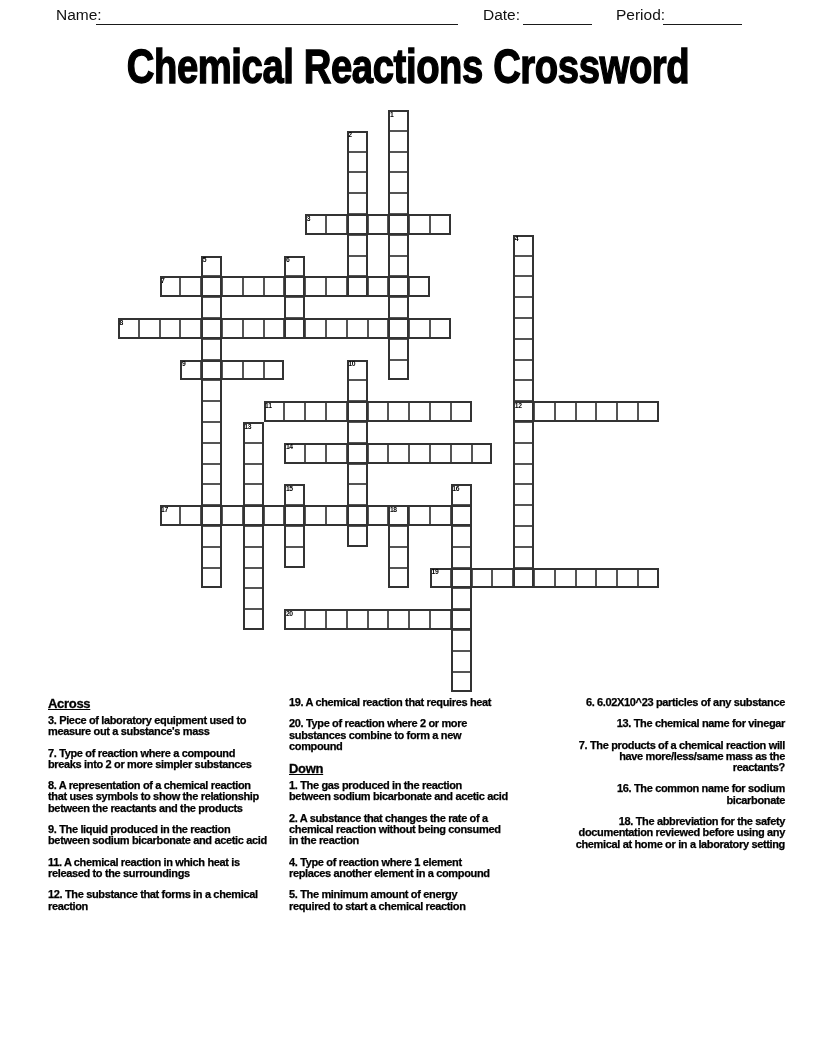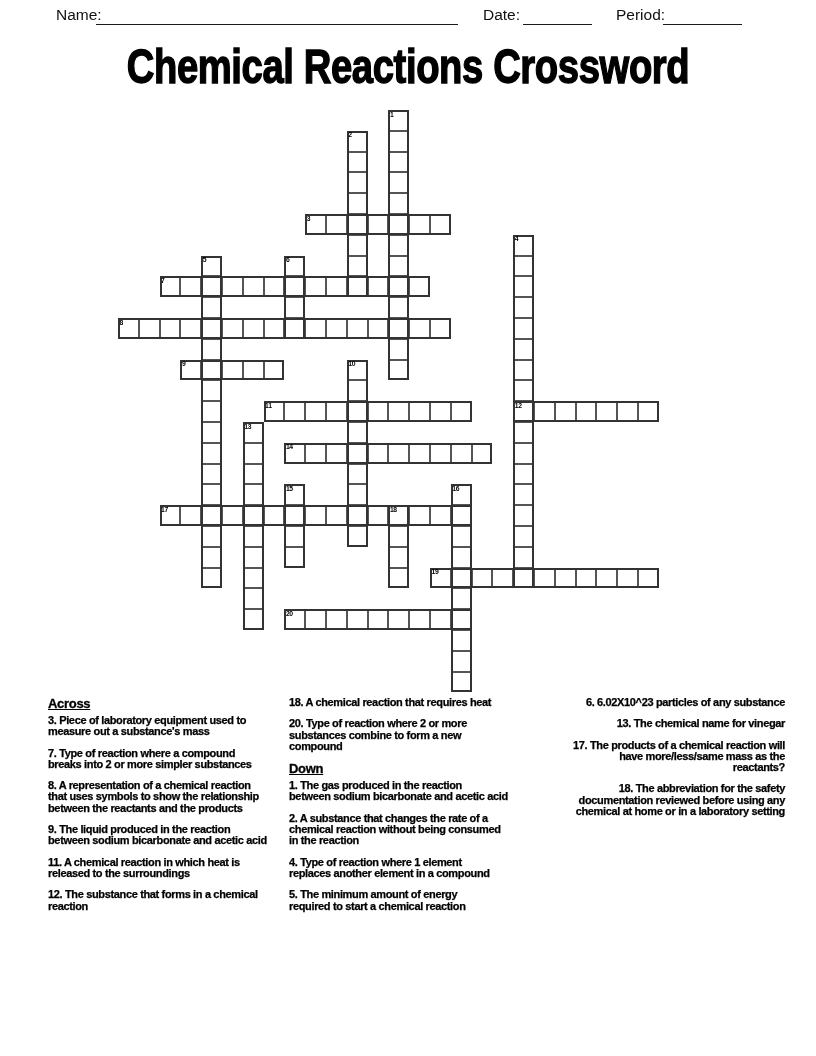--- a/index.html
+++ b/index.html
@@ -283,37 +283,39 @@
 that uses symbols to show the relationship
 between the reactants and the products</p>
     <p class="clue">9. The liquid produced in the reaction
 between sodium bicarbonate and acetic acid</p>
     <p class="clue">11. A chemical reaction in which heat is
 released to the surroundings</p>
     <p class="clue">12. The substance that forms in a chemical
 reaction</p>
   </div>
 <div class="clue-col" id="clue-col-2" style="left:289px;">
-    <p class="clue">18. A chemical reaction that requires heat</p>
+    <p class="clue">19. A chemical reaction that requires heat</p>
     <p class="clue">20. Type of reaction where 2 or more
 substances combine to form a new
 compound</p>
     <div class="clue-heading">Down</div>
     <p class="clue">1. The gas produced in the reaction
 between sodium bicarbonate and acetic acid</p>
     <p class="clue">2. A substance that changes the rate of a
 chemical reaction without being consumed
 in the reaction</p>
     <p class="clue">4. Type of reaction where 1 element
 replaces another element in a compound</p>
     <p class="clue">5. The minimum amount of energy
 required to start a chemical reaction</p>
   </div>
 <div class="clue-col" id="clue-col-3" style="left:533px;text-align:right;">
     <p class="clue">6. 6.02X10^23 particles of any substance</p>
     <p class="clue">13. The chemical name for vinegar</p>
-    <p class="clue">17. The products of a chemical reaction will
+    <p class="clue">7. The products of a chemical reaction will
 have more/less/same mass as the
 reactants?</p>
+    <p class="clue">16. The common name for sodium
+bicarbonate</p>
     <p class="clue">18. The abbreviation for the safety
 documentation reviewed before using any
 chemical at home or in a laboratory setting</p>
   </div>
 
 </body></html>

